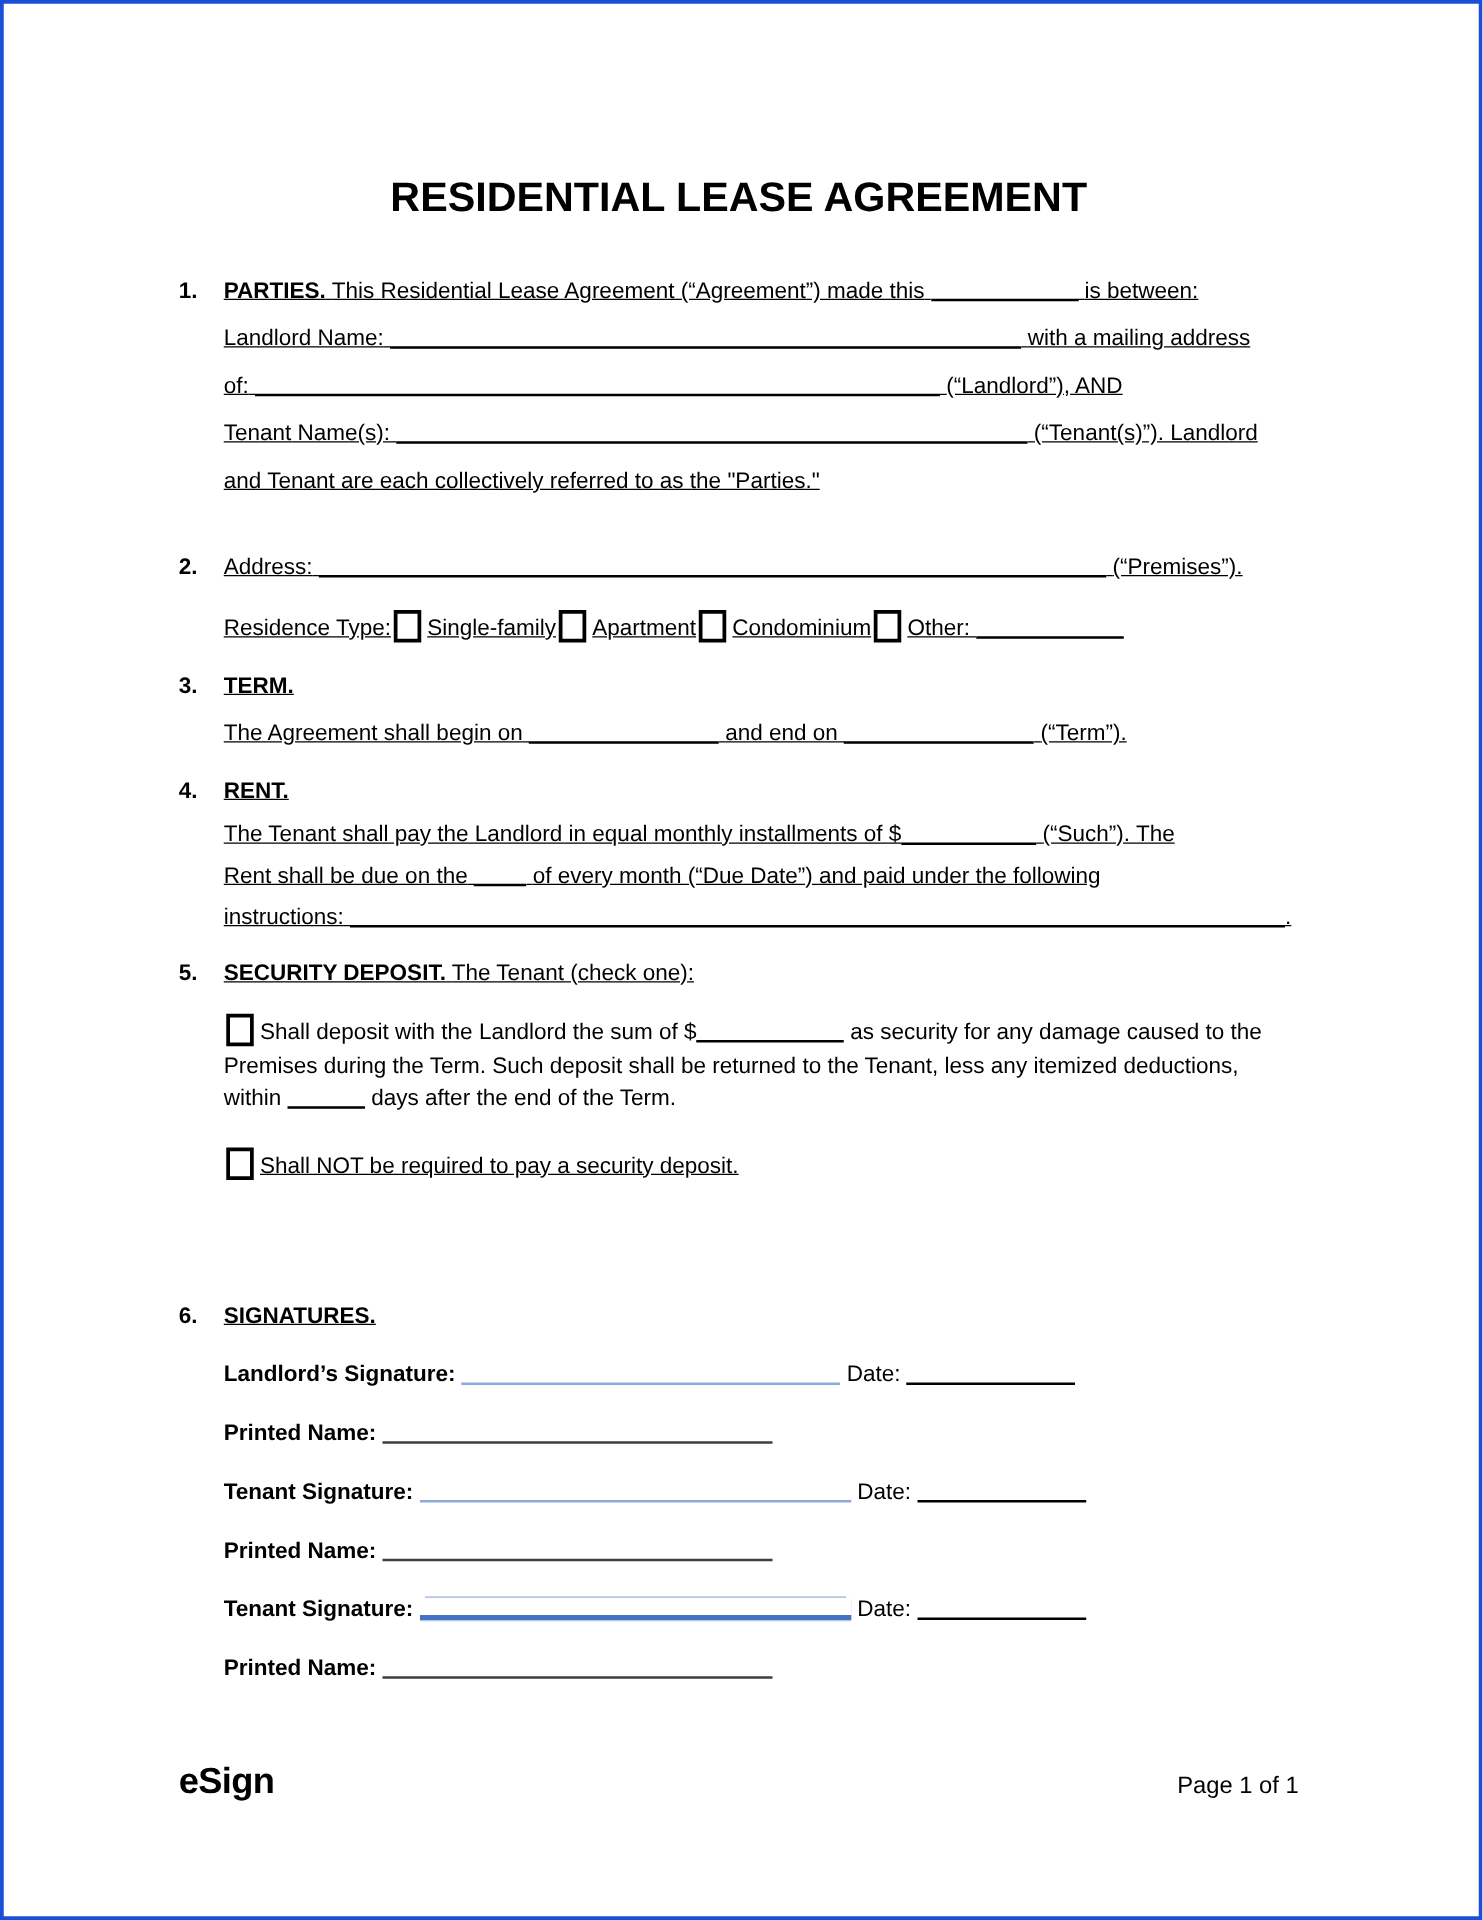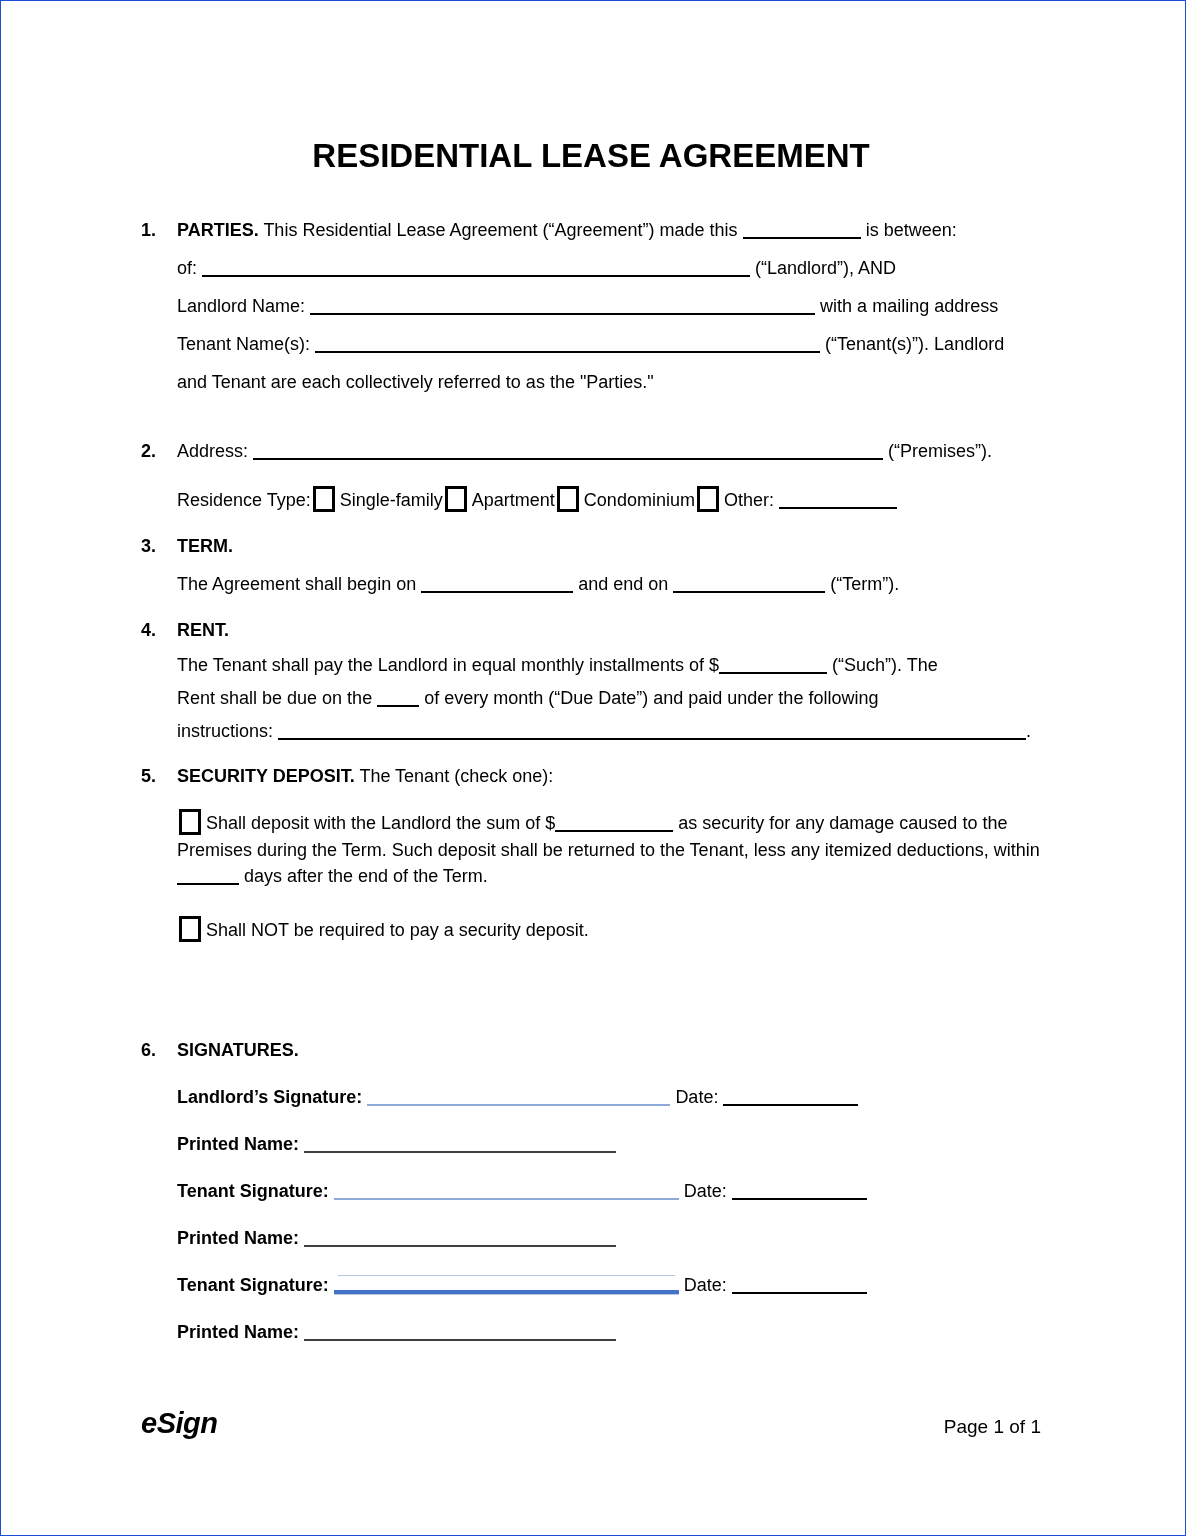--- a/index.html
+++ b/index.html
@@ -3,37 +3,37 @@
 <meta charset="utf-8">
 <style>
   html, body { margin: 0; padding: 0; background: #f4f4f4; }
   .page {
     position: relative;
     width: 1186px;
     height: 1536px;
     box-sizing: border-box;
     margin: 0 auto;
     background: #ffffff;
-    border: 1px solid #1d4ed8;
+    border: 3px solid #1d4ed8;
     padding: 136px 144px 0 140px;
     font-family: "Liberation Sans", "DejaVu Sans", sans-serif;
     font-size: 18px;
     color: #000;
     overflow: hidden;
   }
   .title {
     margin: 0;
     font-size: 33px;
     font-weight: bold;
     text-align: center;
     white-space: nowrap;
   }
   .sec { position: relative; padding-left: 36px; }
   .num { position: absolute; left: 0; top: 0; font-weight: bold; line-height: 38px; }
-  .ln { line-height: 38px; white-space: nowrap; }
+  .ln { line-height: 38px; white-space: nowrap; text-decoration: underline; }
   b { font-weight: bold; }
 
   .blank {
     display: inline-block;
     height: 14px;
     border-bottom: 2px solid #000;
     vertical-align: -3px;
   }
   .pline { border-bottom: 2px solid #3f3f3f; }
 
@@ -80,47 +80,47 @@
     box-shadow: 0 1px 0 #b4c7e7, 0 -5px 0 -4px #b4c7e7;
   }
   .printedrow { line-height: 38px; margin-top: 9px; white-space: nowrap; font-weight: bold; }
 
   .footer {
     margin-top: 56px;
     display: flex;
     justify-content: space-between;
     align-items: baseline;
   }
-  .brand { font-size: 29px; font-weight: bold; letter-spacing: -0.5px; font-style: italic; }
+  .brand { font-size: 29px; font-weight: bold; letter-spacing: -0.5px; }
   .pagenum { font-size: 19px; text-align: center; }
 </style>
 </head>
 <body>
 
 <div class="page">
 
   <h1 class="title">RESIDENTIAL LEASE AGREEMENT</h1>
 
   <div class="sec s1">
     <span class="num">1.</span>
     <div class="ln">
       <b>PARTIES.</b>
       <span>This Residential Lease Agreement (“Agreement”) made this</span>
       <span class="blank" style="width:118px"></span>
       <span>is between:</span>
     </div>
     <div class="ln">
+      <span>Landlord Name:</span>
+      <span class="blank" style="width:505px"></span>
+      <span>with a mailing address</span>
+    </div>
+    <div class="ln">
       <span>of:</span>
       <span class="blank" style="width:548px"></span>
       <span>(“Landlord”), AND</span>
-    </div>
-    <div class="ln">
-      <span>Landlord Name:</span>
-      <span class="blank" style="width:505px"></span>
-      <span>with a mailing address</span>
     </div>
     <div class="ln">
       <span>Tenant Name(s):</span>
       <span class="blank" style="width:505px"></span>
       <span>(“Tenant(s)”). Landlord</span>
     </div>
     <div class="ln">and Tenant are each collectively referred to as the "Parties."</div>
   </div>
 
   <div class="sec s2">

